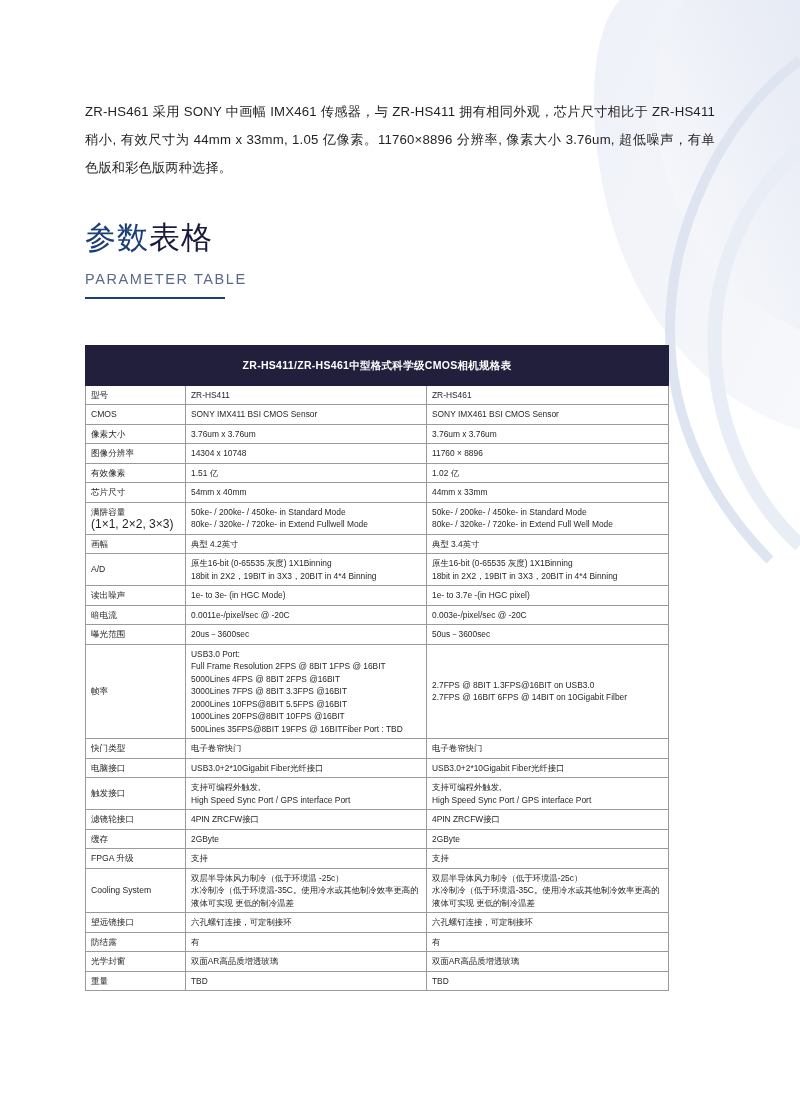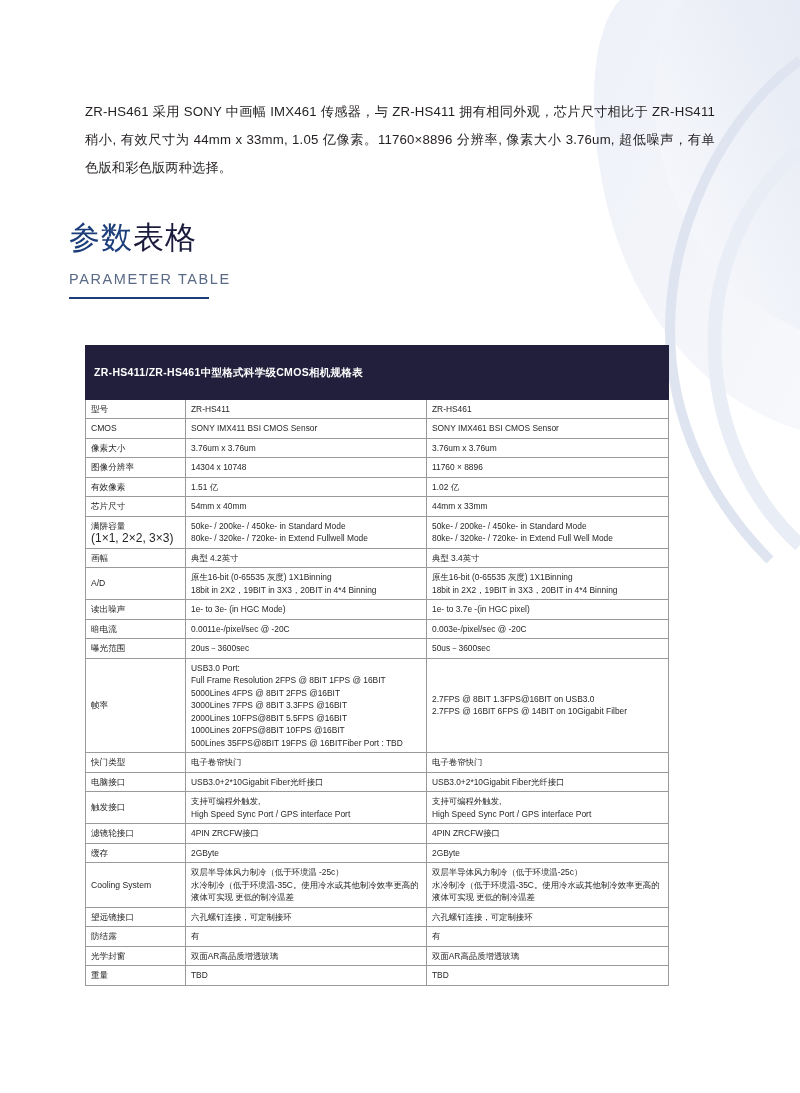--- a/index.html
+++ b/index.html
@@ -39,21 +39,21 @@
     font-size: 13.2px;
     line-height: 28px;
     color: #231f20;
     text-align: justify;
     letter-spacing: 0.2px;
   }
 
   
   .section-head {
     position: absolute;
-    left: 69px;
+    left: 85px;
     top: 218px;
     width: 400px;
   }
   .section-head .cn {
     font-size: 31px;
     color: #1b3d7a;
     letter-spacing: 1px;
     line-height: 40px;
     font-weight: normal;
   }
@@ -90,24 +90,24 @@
   }
   table.spec td, table.spec th {
     border: 1px solid #9a9a9a;
     padding: 3px 5px;
     vertical-align: middle;
     line-height: 12.5px;
   }
   table.spec tr.header-row th {
     background: #211f3b;
     color: #ffffff;
-    text-align: left;
+    text-align: center;
     font-size: 10.5px;
     font-weight: bold;
-    padding: 20px 8px;
+    padding: 13px 8px;
     border: 1px solid #211f3b;
     letter-spacing: 0.3px;
   }
   col.c1 { width: 100px; }
   col.c2 { width: 241px; }
   col.c3 { width: 242px; }
 
   td.label {
     font-size: 8.6px;
   }
@@ -262,20 +262,25 @@
             <td class="label"><span>滤镜轮接口</span></td>
             <td class="val nowrapish">4PIN  ZRCFW接口</td>
             <td class="val nowrapish">4PIN  ZRCFW接口</td>
           </tr>
           <tr>
             <td class="label"><span>缓存</span></td>
             <td class="val nowrapish">2GByte</td>
             <td class="val nowrapish">2GByte</td>
           </tr>
           <tr>
+            <td class="label"><span>FPGA 升级</span></td>
+            <td class="val nowrapish">支持</td>
+            <td class="val nowrapish">支持</td>
+          </tr>
+          <tr>
             <td class="label"><span>Cooling System</span></td>
             <td class="val nowrapish">双层半导体风力制冷（低于环境温 -25c）
 水冷制冷（低于环境温-35C。使用冷水或其他制冷效率更高的液体可实现 更低的制冷温差</td>
             <td class="val nowrapish">双层半导体风力制冷（低于环境温-25c）
 水冷制冷（低于环境温-35C。使用冷水或其他制冷效率更高的液体可实现 更低的制冷温差</td>
           </tr>
           <tr>
             <td class="label"><span>望远镜接口</span></td>
             <td class="val nowrapish">六孔螺钉连接，可定制接环</td>
             <td class="val nowrapish">六孔螺钉连接，可定制接环</td>

